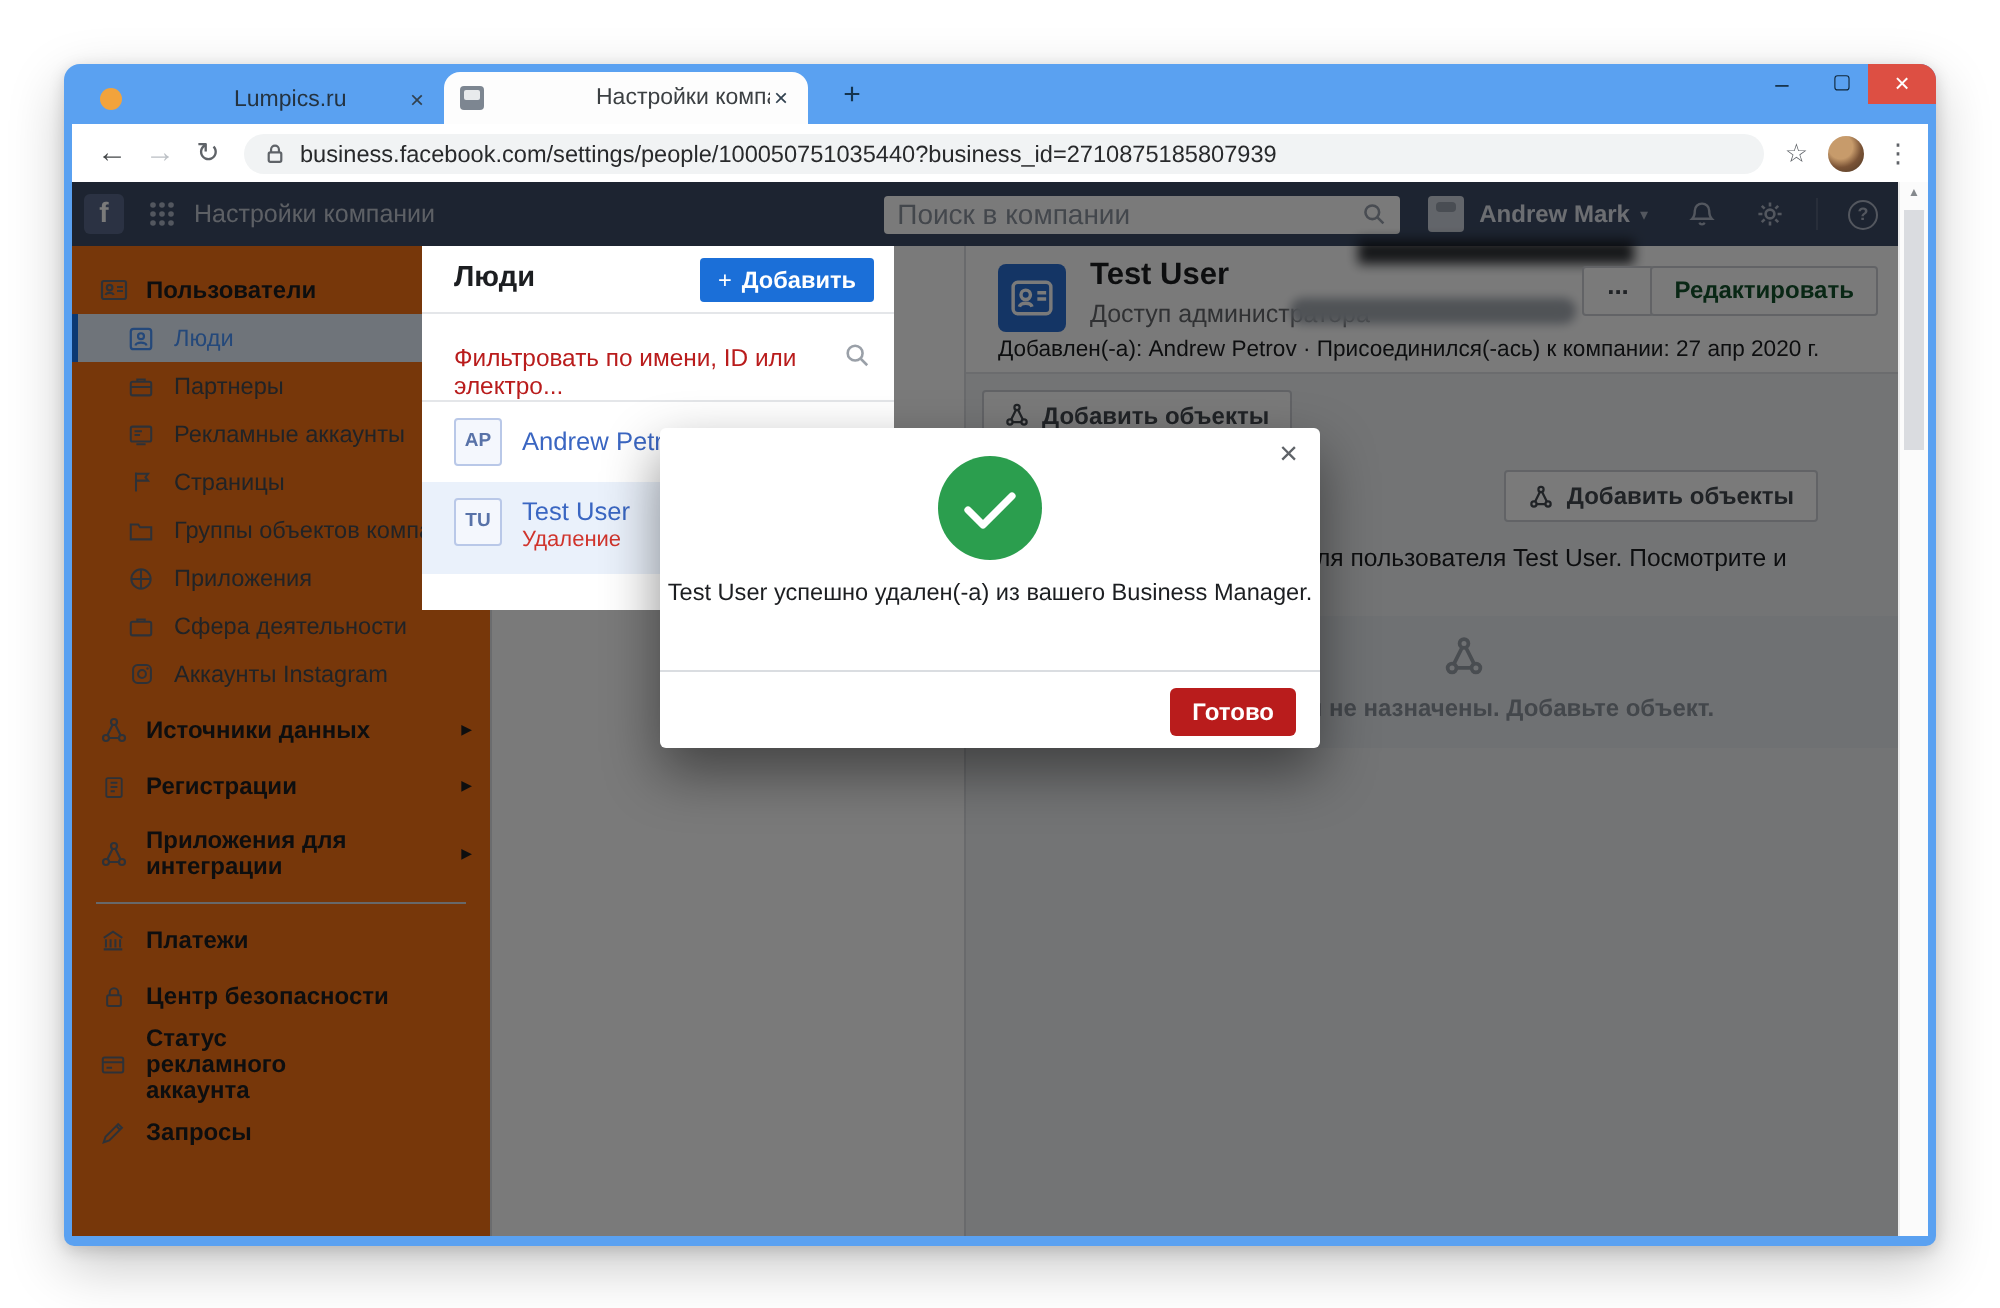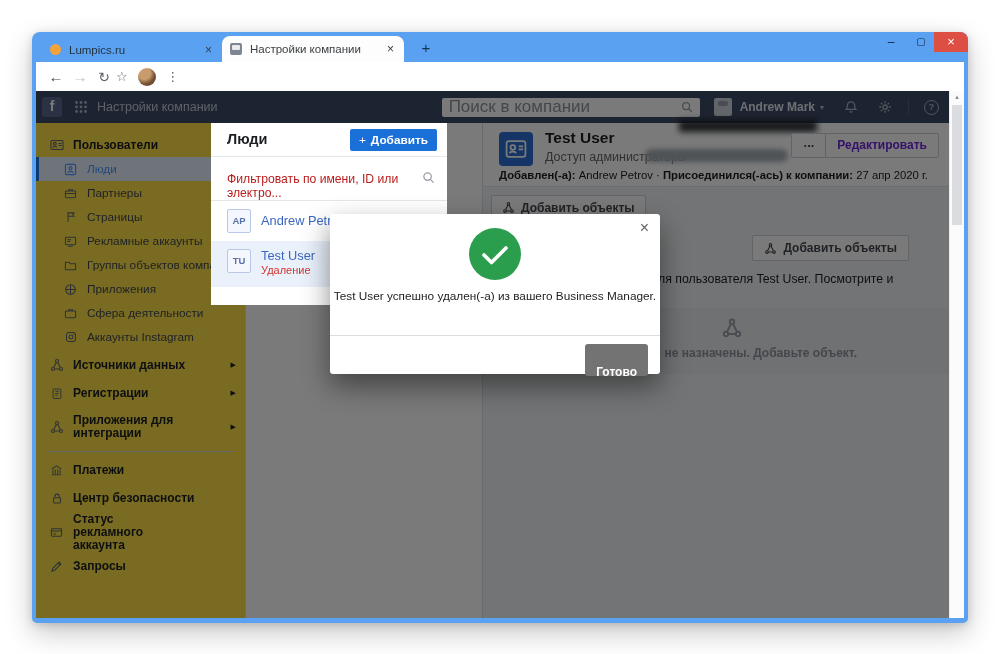--- a/index.html
+++ b/index.html
@@ -7,21 +7,21 @@
   .stage { position:relative; width:1000px; height:654px; background:#fff; overflow:hidden; }
 
   
   .window { position:absolute; left:32px; top:32px; width:936px; height:591px;
     background:#5aa1f1; border-radius:8px 8px 5px 5px;
     box-shadow:0 10px 28px rgba(0,0,0,.22), 0 2px 8px rgba(0,0,0,.15); }
   .titlebar { position:relative; height:30px; }
   .tab { position:absolute; top:5px; height:25px; display:flex; align-items:center; font-size:11.5px; color:#243341; }
   .tab1 { left:10px; width:180px; padding:0 8px; }
   .fav-orange { width:11px; height:11px; border-radius:50%; background:#f2a33c; margin-right:8px; flex:0 0 auto; }
-  .tab .ttl { flex:1; white-space:nowrap; overflow:hidden; }
+  .tab .ttl { flex:1; white-space:nowrap; overflow:hidden;margin-left:48px; }
   .tclose { font-size:12px; color:#31414f; padding:0 2px; }
   .tab2 { left:190px; top:4px; width:182px; height:26px; background:#fdfdfd; border-radius:8px 8px 0 0; padding:0 8px; color:#3c4043; }
   .fav-bm { width:12px; height:12px; border-radius:2px; background:#7d8691; margin-right:8px; position:relative; flex:0 0 auto;}
   .fav-bm:after { content:""; position:absolute; left:2px; top:2px; width:8px; height:5px; background:#e8eaec; border-radius:1px; }
   .newtab { position:absolute; left:382px; top:4px; width:24px; height:24px; text-align:center; line-height:24px; font-size:15px; color:#14344f; }
   .wctl { position:absolute; top:0; height:20px; line-height:20px; text-align:center; color:#0e2436; font-size:12px; }
   .wmin { right:64px; width:26px; }
   .wmax { right:34px; width:26px; font-size:10px; }
   .wclose { right:0; width:34px; background:#dd4f43; color:#fff; border-radius:0 8px 0 0; font-size:13px; }
 
@@ -43,33 +43,33 @@
   .scrollcol { width:15px; background:#fbfbfb; border-left:1px solid #ececec; position:relative; }
   .sarrow { position:absolute; top:3px; left:0; right:0; text-align:center; font-size:6px; color:#85898d; }
   .sthumb { position:absolute; left:2px; right:2px; top:14px; height:120px; background:#dadce0; }
 
   
   .fbheader { height:32px; background:#3e4c66; display:flex; align-items:center; padding:0 10px 0 6px; position:relative; }
   .flogo { width:20px; height:20px; background:#5a6a8c; border-radius:3px; color:#fff; font-weight:bold; font-size:14px; text-align:center; line-height:19px; }
   .gridic { margin-left:12px; display:flex; }
   .fbtitle { margin-left:9px; font-size:12.5px; color:#c3c9d4; }
   .fbsearch { margin-left:auto; width:258px; height:19px; background:#fff; border-radius:2px; display:flex; align-items:center; padding:0 7px; }
-  .fbsearch .ph { flex:1; font-size:17px; color:#8d94a0; }
+  .fbsearch .ph { flex:1; font-size:14px; color:#8d94a0; }
   .hava { width:18px; height:18px; background:#cdd3dd; border-radius:2px; margin-left:14px; position:relative; overflow:hidden; }
   .hava:after { content:""; position:absolute; left:4px; top:3px; width:10px; height:5px; background:#99a1ae; border-radius:2px; }
   .hname { margin-left:8px; font-size:12px; font-weight:bold; color:#e2e6ee; }
   .hcaret { margin-left:5px; font-size:8px; color:#aeb6c6; }
   .hic { margin-left:20px; display:flex; color:#aeb6c6; }
   .hdivider { width:1px; height:16px; background:#55607a; margin-left:16px; }
   .hhelp { margin-left:15px; width:15px; height:15px; border:1.5px solid #aeb6c6; border-radius:50%; color:#aeb6c6; font-size:9px; font-weight:bold; text-align:center; line-height:13px; }
 
   .fbbody { position:absolute; left:0; right:0; top:32px; bottom:0; display:flex; }
 
   
-  .sidebar { width:210px; background:#fde047; border-right:1px solid #e0e2e6; padding-top:6px; position:relative; overflow:hidden; }
+  .sidebar { width:210px; background:#f97316; border-right:1px solid #e0e2e6; padding-top:6px; position:relative; overflow:hidden; }
   .sb-row { position:relative; display:flex; align-items:center; height:24px; padding-left:13px; color:#444950; font-size:11.8px; }
   .sb-row .ic { width:15px; margin-right:9px; display:flex; justify-content:center; color:#5f6874; flex:0 0 auto; }
   .sb-row .lbl { white-space:nowrap; overflow:hidden; }
   .sb-sec { font-weight:bold; color:#1c1e21; margin-top:4px; font-size:12px; }
   .sb-sub { padding-left:27px; }
   .sb-two { height:36px; }
   .sb-two .lbl, .sb-two2 .lbl { white-space:normal; line-height:13px; width:106px; }
   .sb-two2 { height:36px; }
   .sb-sel { color:#4b97ff; background:#e9f2ff; }
   .sb-sel .ic { color:#4b97ff; }
@@ -85,23 +85,23 @@
 
   
   .content { flex:1; position:relative; background:#f0f2f5; }
   .card { position:absolute; left:0; right:0; top:0; height:64px; background:#fff; border-bottom:1px solid #dfe1e5; }
   .cava { position:absolute; left:16px; top:9px; width:34px; height:34px; background:#2a6fd4; border-radius:4px; display:flex; align-items:center; justify-content:center; }
   .cname { position:absolute; left:62px; top:6px; font-size:15.5px; font-weight:bold; color:#1c1e21; }
   .crole { position:absolute; left:62px; top:27px; font-size:12.5px; color:#65676b; }
   .blur1 { position:absolute; left:162px; top:26px; width:143px; height:13px; background:#a7adb5; border-radius:7px; filter:blur(2.5px); }
   .blur2 { position:absolute; left:196px; top:-3px; width:138px; height:12px; background:#14171c; opacity:.88; filter:blur(3px); }
   .cmeta { position:absolute; left:16px; top:46px; font-size:11.3px; color:#1c1e21; white-space:nowrap; }
-  .cmeta b { font-weight:bold; }
+  .cmeta b { font-weight:normal; }
   .morebtn { position:absolute; right:122px; top:10px; width:36px; height:25px; background:#fff; border:1px solid #ccd0d5; border-radius:2px; text-align:center; line-height:18px; font-weight:bold; color:#444950; font-size:13px; }
-  .editbtn { position:absolute; right:10px; top:10px; height:25px; padding:0 11px; background:#fff; border:1px solid #ccd0d5; border-radius:2px; font-size:12px; font-weight:bold; color:#6d28d9; line-height:23px; }
+  .editbtn { position:absolute; right:10px; top:10px; height:25px; padding:0 11px; background:#fff; border:1px solid #ccd0d5; border-radius:2px; font-size:12px; font-weight:bold; color:#14532d; line-height:23px; }
   .tabbtn { position:absolute; left:8px; top:72px; height:25px; padding:0 10px; background:#fff; border:1px solid #ccd0d5; border-radius:2px; display:flex; align-items:center; font-size:12px; font-weight:bold; color:#444950; }
   .tabbtn .tic { margin-right:6px; display:flex; color:#444950; }
   .addbtn2 { position:absolute; right:40px; top:112px; height:26px; padding:0 11px; background:#fff; border:1px solid #ccd0d5; border-radius:2px; display:flex; align-items:center; font-size:12px; font-weight:bold; color:#444950; }
   .addbtn2 .tic { margin-right:6px; display:flex; }
   .desc { position:absolute; left:10px; top:148px; width:480px; font-size:12.3px; line-height:17px; color:#1c1e21; }
   .emptybox { position:absolute; left:10px; top:185px; width:478px; height:66px; background:#e9ecf0; border-radius:2px; text-align:center; color:#8d949e; }
   .emptybox .eic { margin-top:9px; display:inline-flex; color:#9aa1a9; }
   .emptybox .etxt { font-size:12px; font-weight:bold; margin-top:3px; }
 
   
@@ -121,21 +121,21 @@
   .prow2 .pname { top:7px; }
   .pstat { position:absolute; left:50px; top:23px; font-size:11px; color:#d0342c; }
 
   .modal { position:absolute; left:294px; top:123px; width:330px; height:160px; background:#fff; border-radius:3px; z-index:100;
     box-shadow:0 12px 28px rgba(0,0,0,.45); }
   .mclose { position:absolute; right:11px; top:5px; font-size:16px; color:#5f6368; }
   .mcheck { width:52px; height:52px; margin:14px auto 0; display:block; }
   .mtitle { text-align:center; margin-top:12px; font-size:19px; color:#2b9e4e; }
   .mmsg { text-align:center; margin-top:9px; font-size:11.8px; color:#1c1e21; }
   .mfoot { position:absolute; left:0; right:0; bottom:0; height:39px; border-top:1px solid #dadde1; }
-  .mdone { position:absolute; right:12px; top:8px; height:24px; padding:16px 11px; background:#737373; border-radius:3px; color:#fff; font-size:12px; font-weight:bold; line-height:24px; }
+  .mdone { position:absolute; right:12px; top:8px; height:24px; padding:0 11px; background:#b91c1c; border-radius:3px; color:#fff; font-size:12px; font-weight:bold; line-height:24px; }
 
   svg { display:block; }
 </style>
 </head>
 <body>
 
 <div class="stage">
   <div class="window">
 
     <div class="titlebar">
@@ -154,20 +154,29 @@
       <div class="wctl wmax">▢</div>
       <div class="wctl wclose">×</div>
     </div>
 
     <div class="chrome-body">
 
       <div class="toolbar">
         <span class="nav-ic">←</span>
         <span class="nav-ic nav-fwd">→</span>
         <span class="nav-ic nav-re">↻</span>
+        <div class="urlbar">
+          <span class="lock-ic">
+            <svg width="11" height="12" viewBox="0 0 14 14" fill="none" stroke="#5f6368" stroke-width="1.4">
+                <rect x="3" y="6" width="8" height="6" rx="1"></rect>
+                <path d="M4.5 6V4.2a2.5 2.5 0 015 0V6"></path>
+              </svg>
+          </span>
+          <span class="url">business.facebook.com/settings/people/100050751035440?business_id=2710875185807939</span>
+        </div>
         <span class="star">☆</span>
         <span class="chravatar"></span>
         <span class="menu">⋮</span>
       </div>
 
       <div class="page">
         <div class="fbapp">
 
           <div class="fbheader">
             <div class="flogo">f</div>
@@ -242,34 +251,34 @@
                     <svg width="13" height="13" viewBox="0 0 14 14" fill="none" stroke="currentColor" stroke-width="1.1">
                       <rect x="1.5" y="4.2" width="11" height="7.3" rx="1"></rect>
                       <path d="M5 4.2V3h4v1.2M1.5 7h11"></path>
                     </svg>
                   </span>
                 <span class="lbl">Партнеры</span>
                 <span class="sb-badge"></span>
               </div>
               <div class="sb-row sb-sub">
                 <span class="ic">
+                    <svg width="13" height="13" viewBox="0 0 14 14" fill="none" stroke="currentColor" stroke-width="1.1">
+                      <rect x="1.5" y="2.5" width="11" height="8" rx="1"></rect>
+                      <path d="M4.5 12h5M3.5 5h4M3.5 7h3"></path>
+                    </svg>
+                  </span>
+                <span class="lbl">Рекламные аккаунты</span>
+              </div>
+              <div class="sb-row sb-sub">
+                <span class="ic">
                     <svg width="12" height="12" viewBox="0 0 14 14" fill="none" stroke="currentColor" stroke-width="1.2">
                       <path d="M3.5 1.5v11M3.5 2.2h7L9 4.2l1.5 2h-7"></path>
                     </svg>
                   </span>
                 <span class="lbl">Страницы</span>
-              </div>
-              <div class="sb-row sb-sub">
-                <span class="ic">
-                    <svg width="13" height="13" viewBox="0 0 14 14" fill="none" stroke="currentColor" stroke-width="1.1">
-                      <rect x="1.5" y="2.5" width="11" height="8" rx="1"></rect>
-                      <path d="M4.5 12h5M3.5 5h4M3.5 7h3"></path>
-                    </svg>
-                  </span>
-                <span class="lbl">Рекламные аккаунты</span>
               </div>
               <div class="sb-row sb-sub">
                 <span class="ic">
                     <svg width="13" height="13" viewBox="0 0 14 14" fill="none" stroke="currentColor" stroke-width="1.1">
                       <path d="M1.5 3.5h4l1 1.5h6v6.5h-11z"></path>
                     </svg>
                   </span>
                 <span class="lbl">Группы объектов компании</span>
                 <span class="sb-badge"></span>
               </div>

